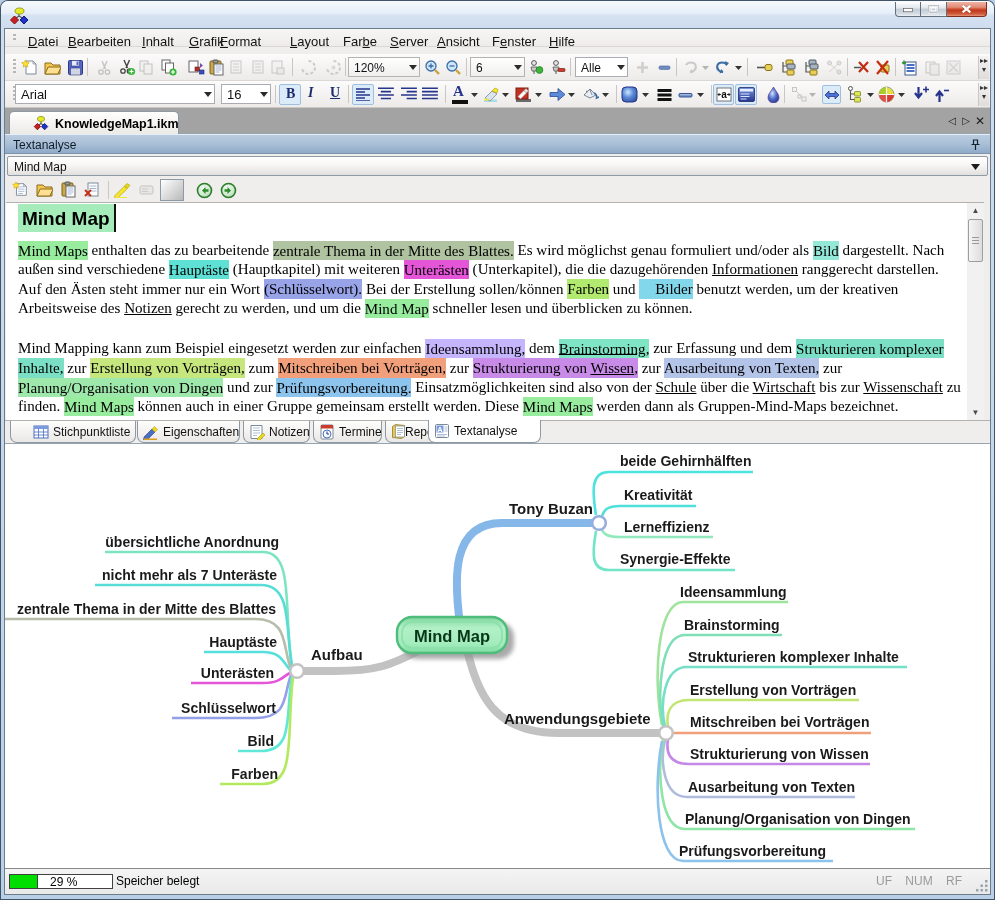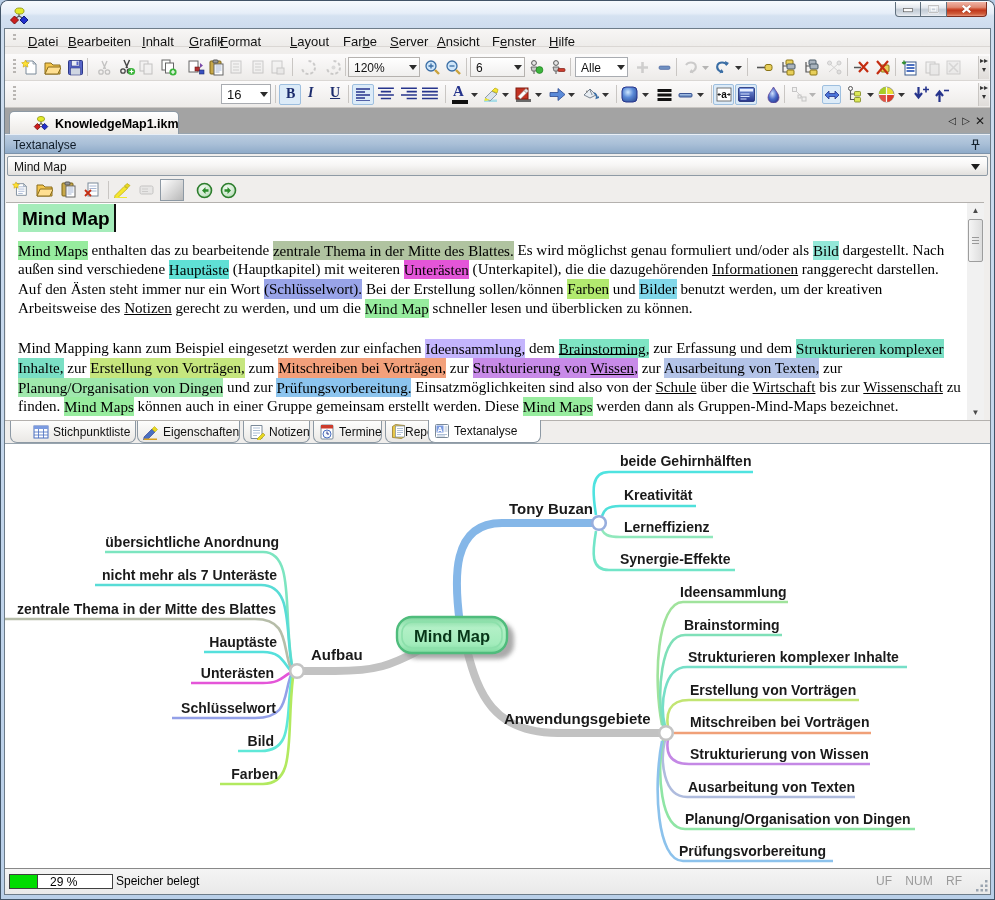--- a/index.html
+++ b/index.html
@@ -320,20 +320,24 @@
         <rect x="6" y="5" width="9" height="11" fill="#ddd" stroke="#888"></rect>
       </svg>
     <svg class="ico" style="left:940px" viewBox="0 0 17 17" opacity=".4">
         <rect x="2" y="2" width="13" height="13" fill="#e2e2e2" stroke="#999"></rect>
         <path d="M4 4 l9 9 M13 4 l-9 9" stroke="#aaa" stroke-width="1.6"></path>
       </svg>
     <div class="ovf">▸▸<br>▾</div>
   </div>
   <div id="toolbar2">
       <div class="grip"></div>
+    <div class="combo" style="left:10px; width:200px; background:#fff;">
+        <span class="cv" style="font-size:13px; top:2px;">Arial</span>
+        <span class="ca"></span>
+      </div>
     <div class="combo" style="left:216px; width:50px; background:#fff;">
         <span class="cv" style="font-size:13px; top:2px;">16</span>
         <span class="ca"></span>
       </div>
     <div class="tsep" style="left:270px"></div>
     <div class="tbtn" style="left:274px">
         <span style="position:absolute;left:6px;top:1px;font-weight:bold;font-size:14px;color:#1c2c6d;font-family:'Liberation Serif',serif;">B</span>
       </div>
     <span style="position:absolute;left:303px;top:4px;font-style:italic;font-weight:bold;font-size:14px;color:#1c2c6d;font-family:'Liberation Serif',serif;">I</span>
     <span style="position:absolute;left:325px;top:4px;text-decoration:underline;font-weight:bold;font-size:14px;color:#1c2c6d;font-family:'Liberation Serif',serif;">U</span>
@@ -565,21 +569,21 @@
     <svg class="ico" style="left:215px;top:5px;" width="17" height="17" viewBox="0 0 17 17">
         <circle cx="8.5" cy="8.5" r="7" fill="url(#gb1)" stroke="#2c7d2c" stroke-width="1.6"></circle>
         <path d="M7.5 5 L11 8.5 l-3.5 3.5 v-2.3 h-3 v-2.4 h3 z" fill="#2c8c2c"></path>
       </svg>
   </div>
   <div id="textarea">
     <div id="textcontent">
       <div id="th1"><span>Mind Map</span></div>
       <div class="tl"><span style="background:#97ec9e;">Mind Maps</span> enthalten das zu bearbeitende <span style="background:#b0c3a0;">zentrale Thema in der Mitte des Blattes.</span> Es wird möglichst genau formuliert und/oder als <span style="background:#93e8d8;">Bild</span> dargestellt. Nach</div>
       <div class="tl">außen sind verschiedene <span style="background:#5fe0d5;">Hauptäste</span> (Hauptkapitel) mit weiteren <span style="background:#e455d8;">Unterästen</span> (Unterkapitel), die die dazugehörenden <u>Informationen</u> ranggerecht darstellen.</div>
-      <div class="tl">Auf den Ästen steht immer nur ein Wort <span style="background:#99a4e8;">(Schlüsselwort).</span> Bei der Erstellung sollen/können <span style="background:#b2e96f;">Farben</span> und <span style="background:#82d8ea;">Bilder</span> benutzt werden, um der kreativen</div>
+      <div class="tl">Auf den Ästen steht immer nur ein Wort <span style="background:#99a4e8;">(Schlüsselwort).</span> Bei der Erstellung sollen/können <span style="background:#b2e96f;">Farben</span> und <span style="background:#82d8ea;padding-left:16px;">Bilder</span> benutzt werden, um der kreativen</div>
       <div class="tl">Arbeitsweise des <u>Notizen</u> gerecht zu werden, und um die <span style="background:#97ec9e;">Mind Map</span> schneller lesen und überblicken zu können.</div>
       <div class="tl" style="height:21px;">&nbsp;</div>
       <div class="tl">Mind Mapping kann zum Beispiel eingesetzt werden zur einfachen <span style="background:#c4b5fd;">Ideensammlung,</span> dem <span style="background:#7fe5c4;"><u>Brainstorming</u>,</span> zur Erfassung und dem <span style="background:#7adfc4;">Strukturieren komplexer</span></div>
       <div class="tl"><span style="background:#7adfc4;">Inhalte,</span> zur <span style="background:#c6e67e;">Erstellung von Vorträgen,</span> zum <span style="background:#f2a07b;">Mitschreiben bei Vorträgen,</span> zur <span style="background:#c88be8;">Strukturierung von <u>Wissen</u>,</span> zur <span style="background:#b4c4e8;">Ausarbeitung von Texten,</span> zur</div>
       <div class="tl"><span style="background:#9fe8ac;">Planung/Organisation von Dingen</span> und zur <span style="background:#8cc4ee;">Prüfungsvorbereitung.</span> Einsatzmöglichkeiten sind also von der <u>Schule</u> über die <u>Wirtschaft</u> bis zur <u>Wissenschaft</u> zu</div>
       <div class="tl">finden. <span style="background:#97ec9e;">Mind Maps</span> können auch in einer Gruppe gemeinsam erstellt werden. Diese <span style="background:#97ec9e;">Mind Maps</span> werden dann als Gruppen-Mind-Maps bezeichnet.</div>
     </div>
     <div id="scrollv">
       <span class="sarrow" style="top:3px;">▲</span>
       <div id="scroll-thumb"></div>

